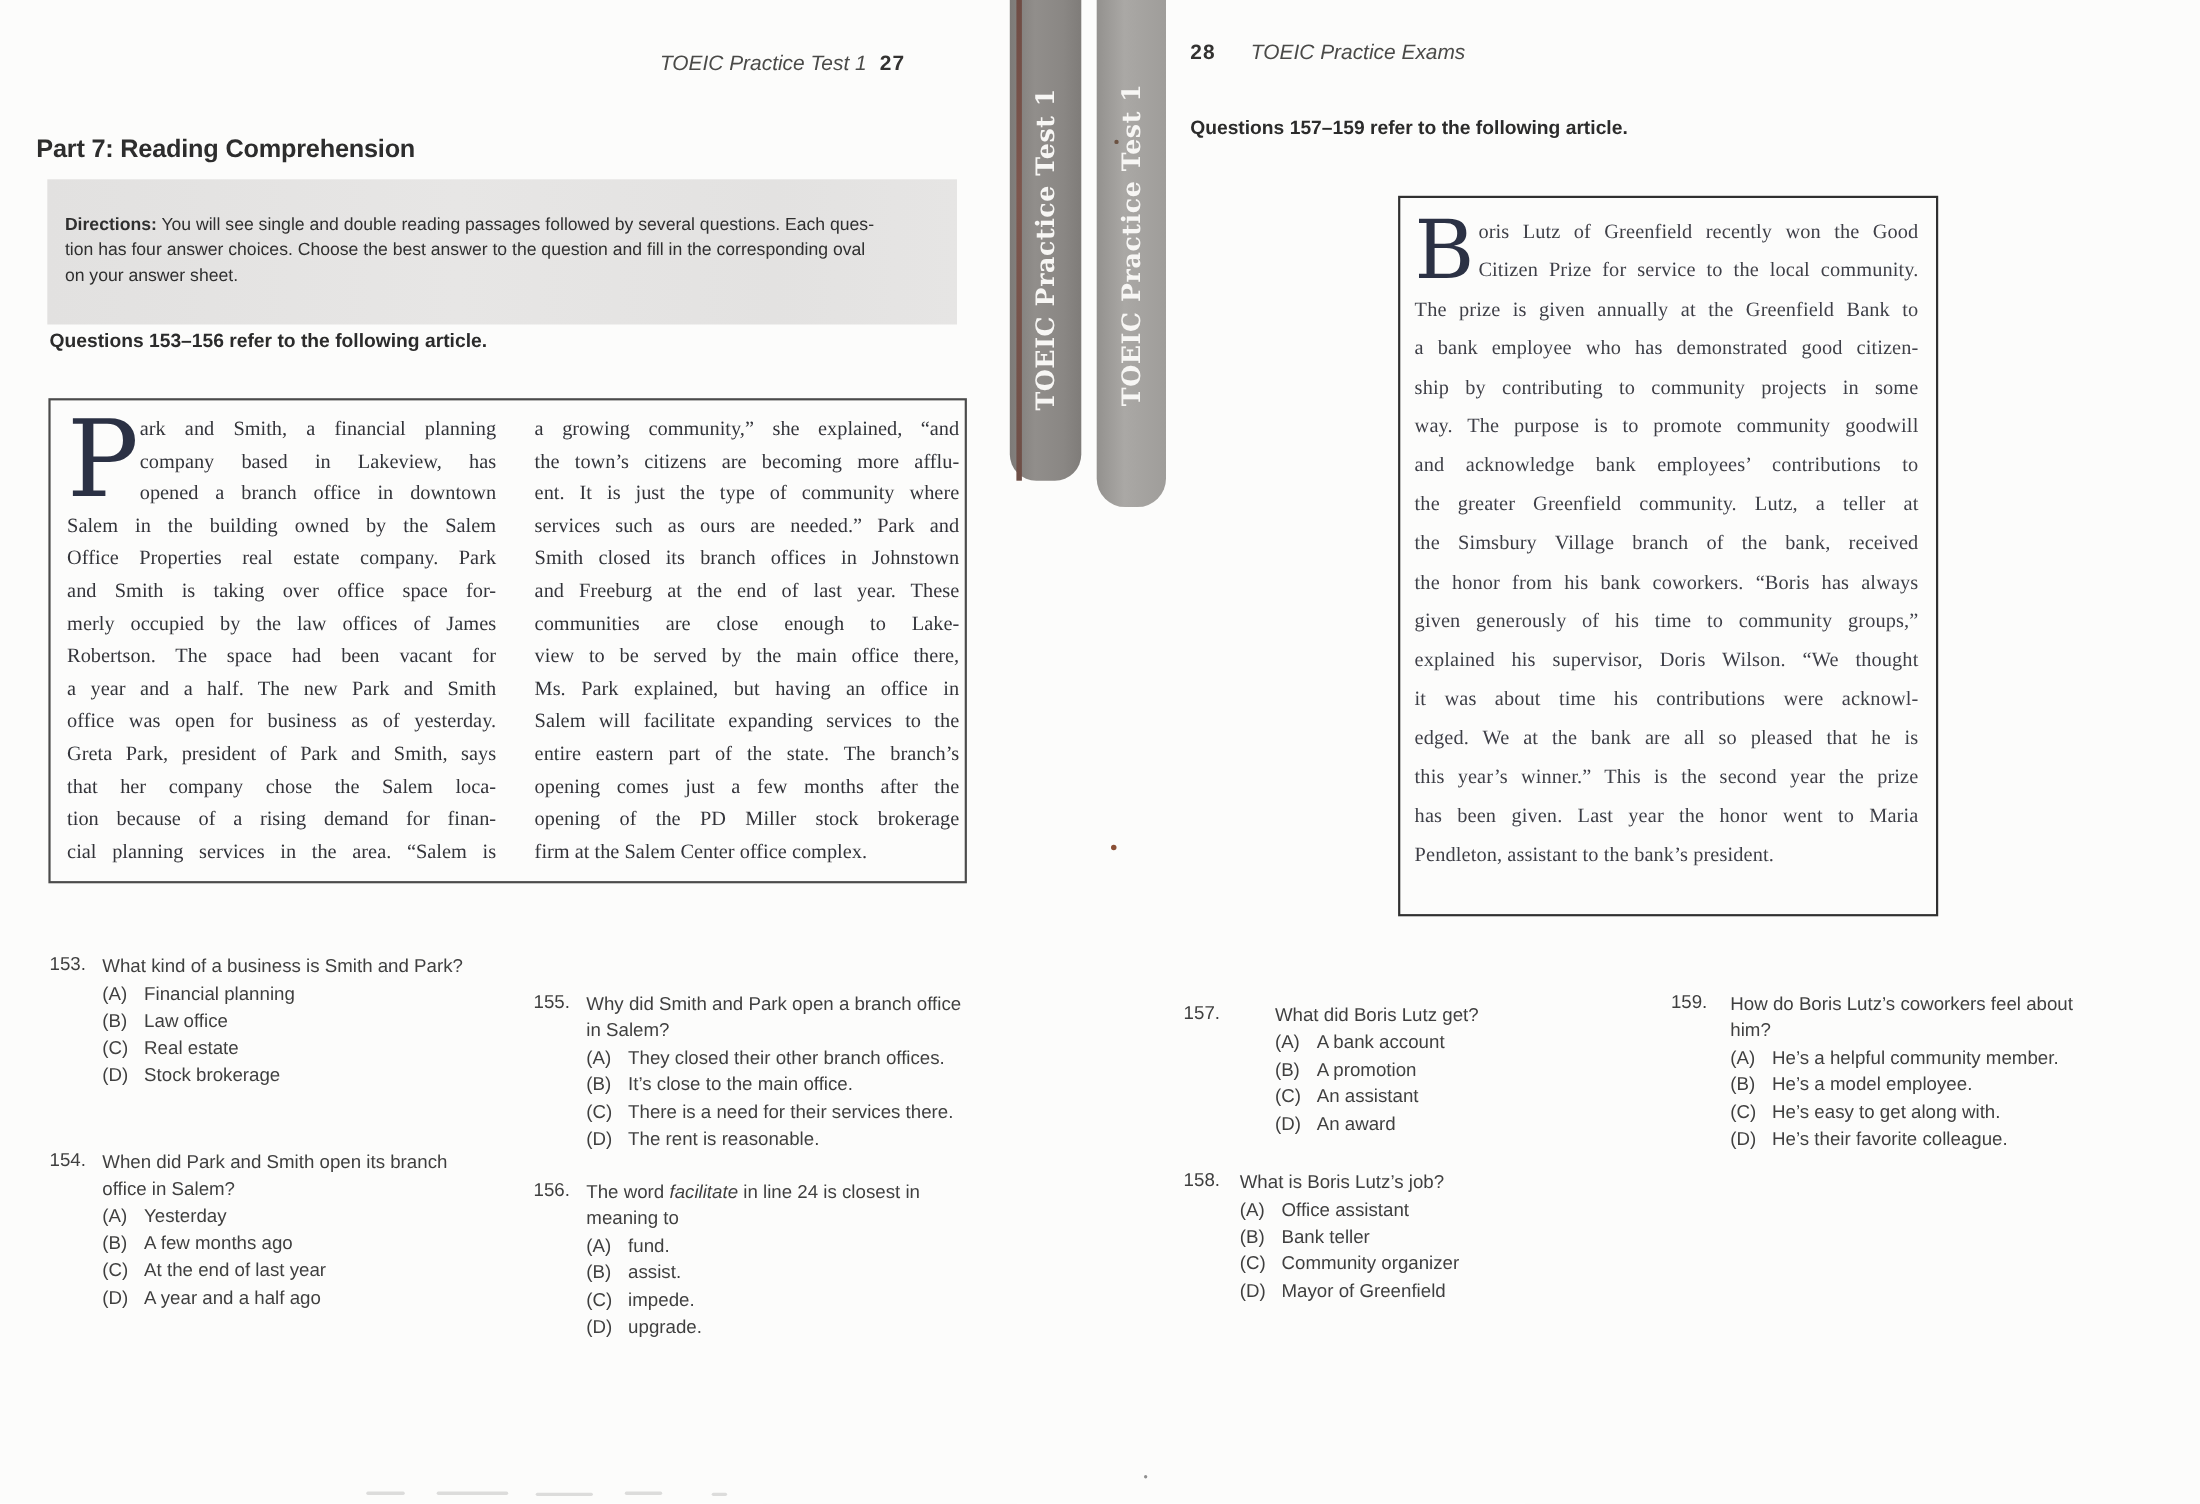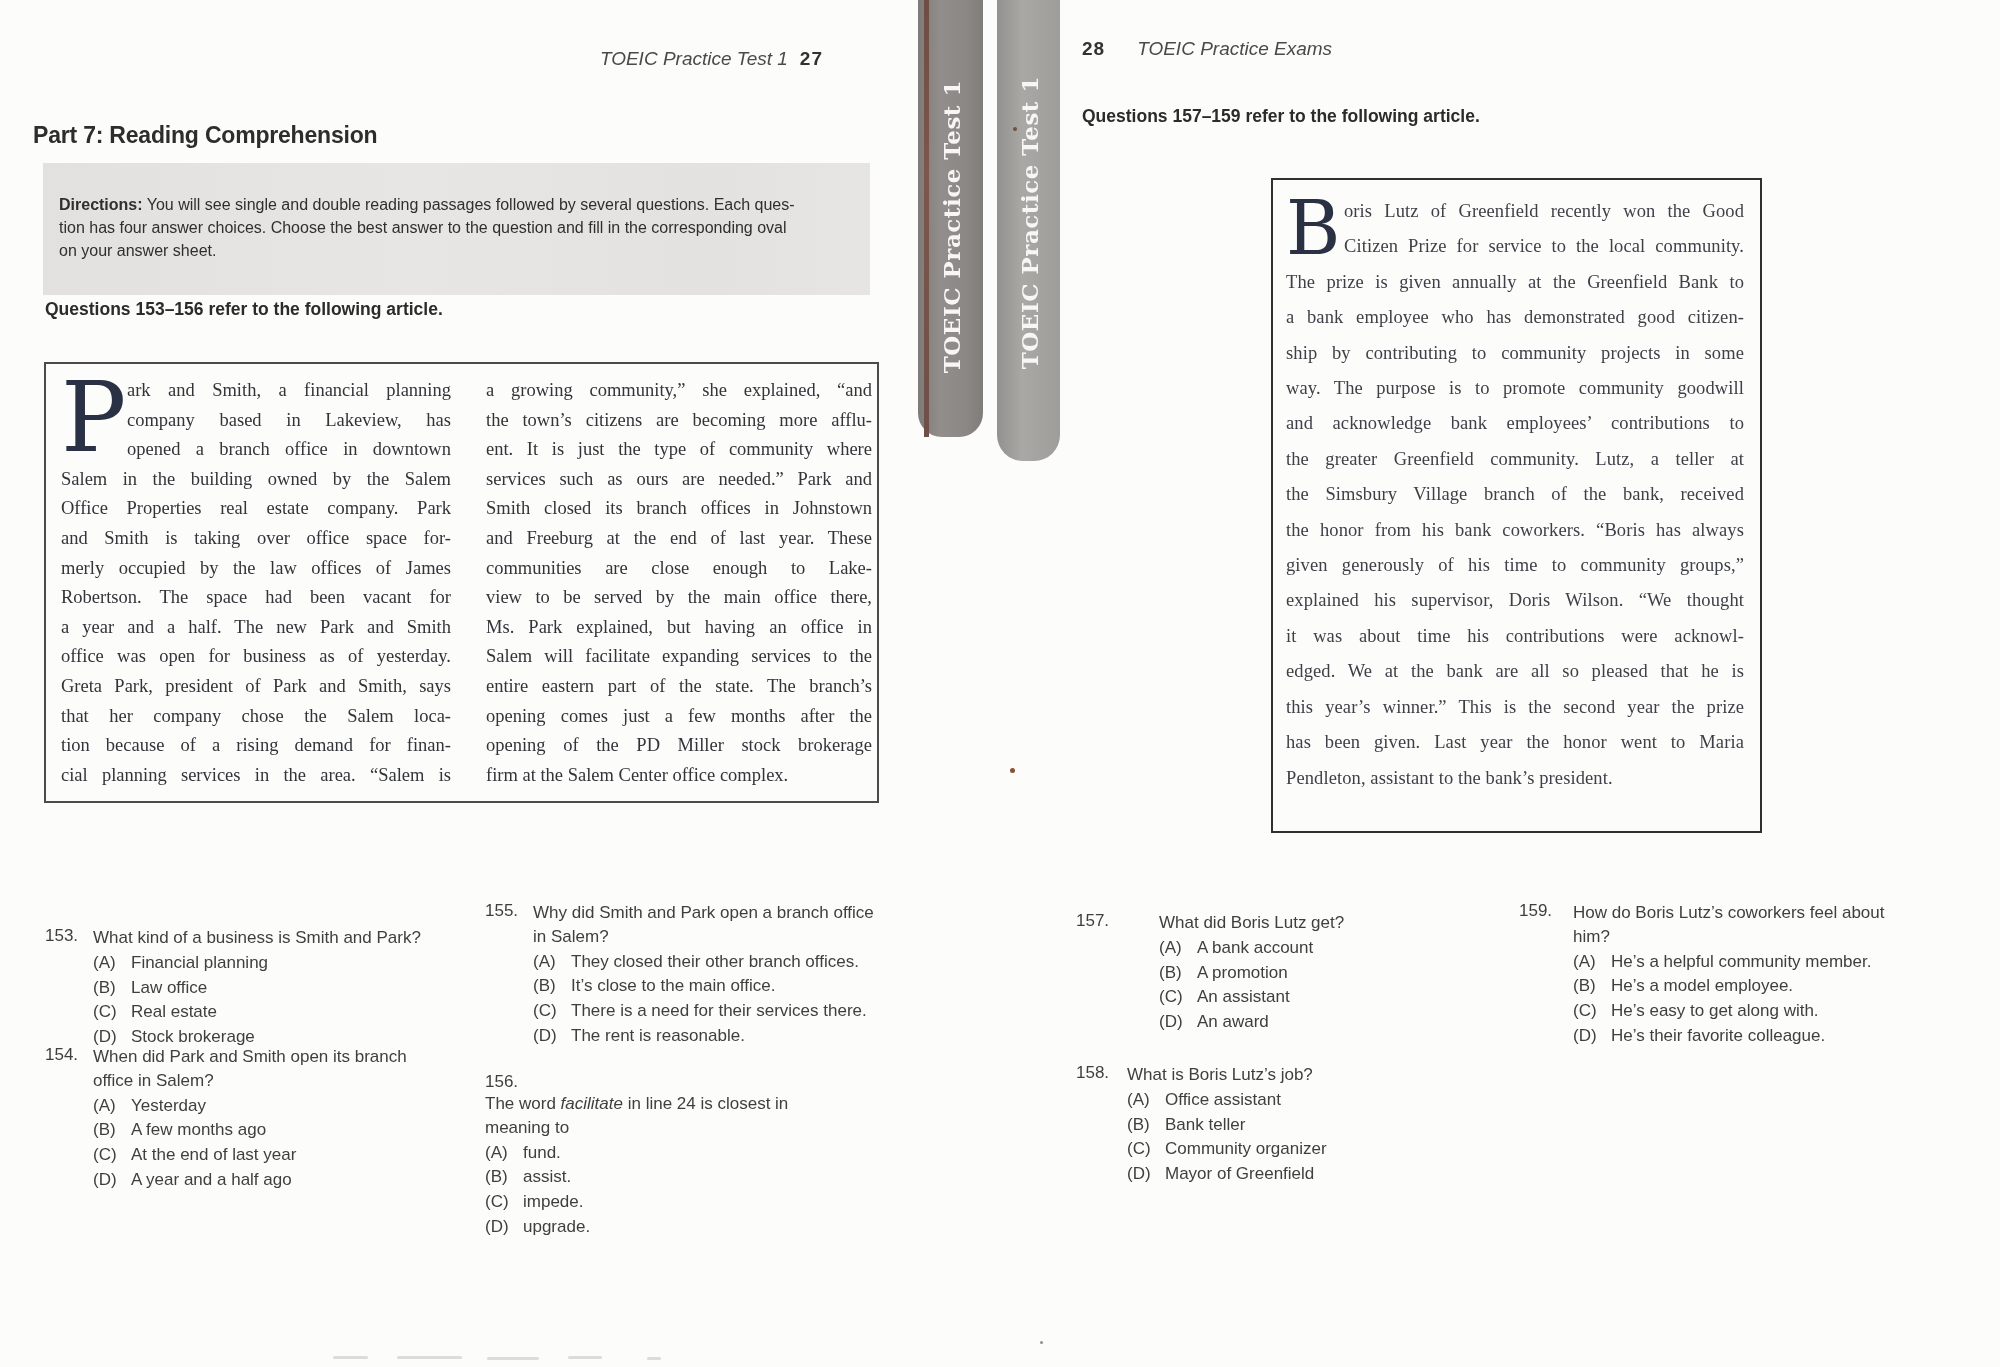--- a/index.html
+++ b/index.html
@@ -50,24 +50,24 @@
   #dropB{font-size:74px;line-height:56px;width:46px;height:58px;margin:6px 12px 0 0;}
 
   
   .q{position:absolute;display:flex;font-size:17px;color:#3f3f3f;}
   .qnum{flex:none;width:48px;}
   .qnum-r{width:51px;}
   .qbody{flex:1;}
   .qtext{white-space:pre-line;line-height:23.8px;margin-bottom:1px;}
   .opt{display:flex;line-height:24.7px;}
   .olabel{flex:none;width:38px;}
-  #q153{left:45px;top:926px;width:400px;}
+  #q153{left:45px;top:867px;width:400px;}
   #q154{left:45px;top:1045px;width:400px;}
   #q155{left:485px;top:901px;width:418px;}
-  #q156{left:485px;top:1072px;width:418px;flex-direction:column;}
+  #q156{left:485px;top:1072px;width:418px;}
   #q157{left:1076px;top:911px;width:420px;gap:32px;}
   #q158{left:1076px;top:1063px;width:420px;}
   #q159{left:1519px;top:901px;width:452px;}
   #q159 .qnum{width:54px;}
 
   
   .tab{position:absolute;top:0;}
   #tab-a{left:918px;width:65px;height:437px;border-radius:0 0 24px 24px;
     background:linear-gradient(90deg,#7d7a77 0%,#918e8b 35%,#8a8784 75%,#7f7c79 100%);}
   #tab-a .tab-stripe{position:absolute;left:6px;top:0;width:5px;height:100%;

